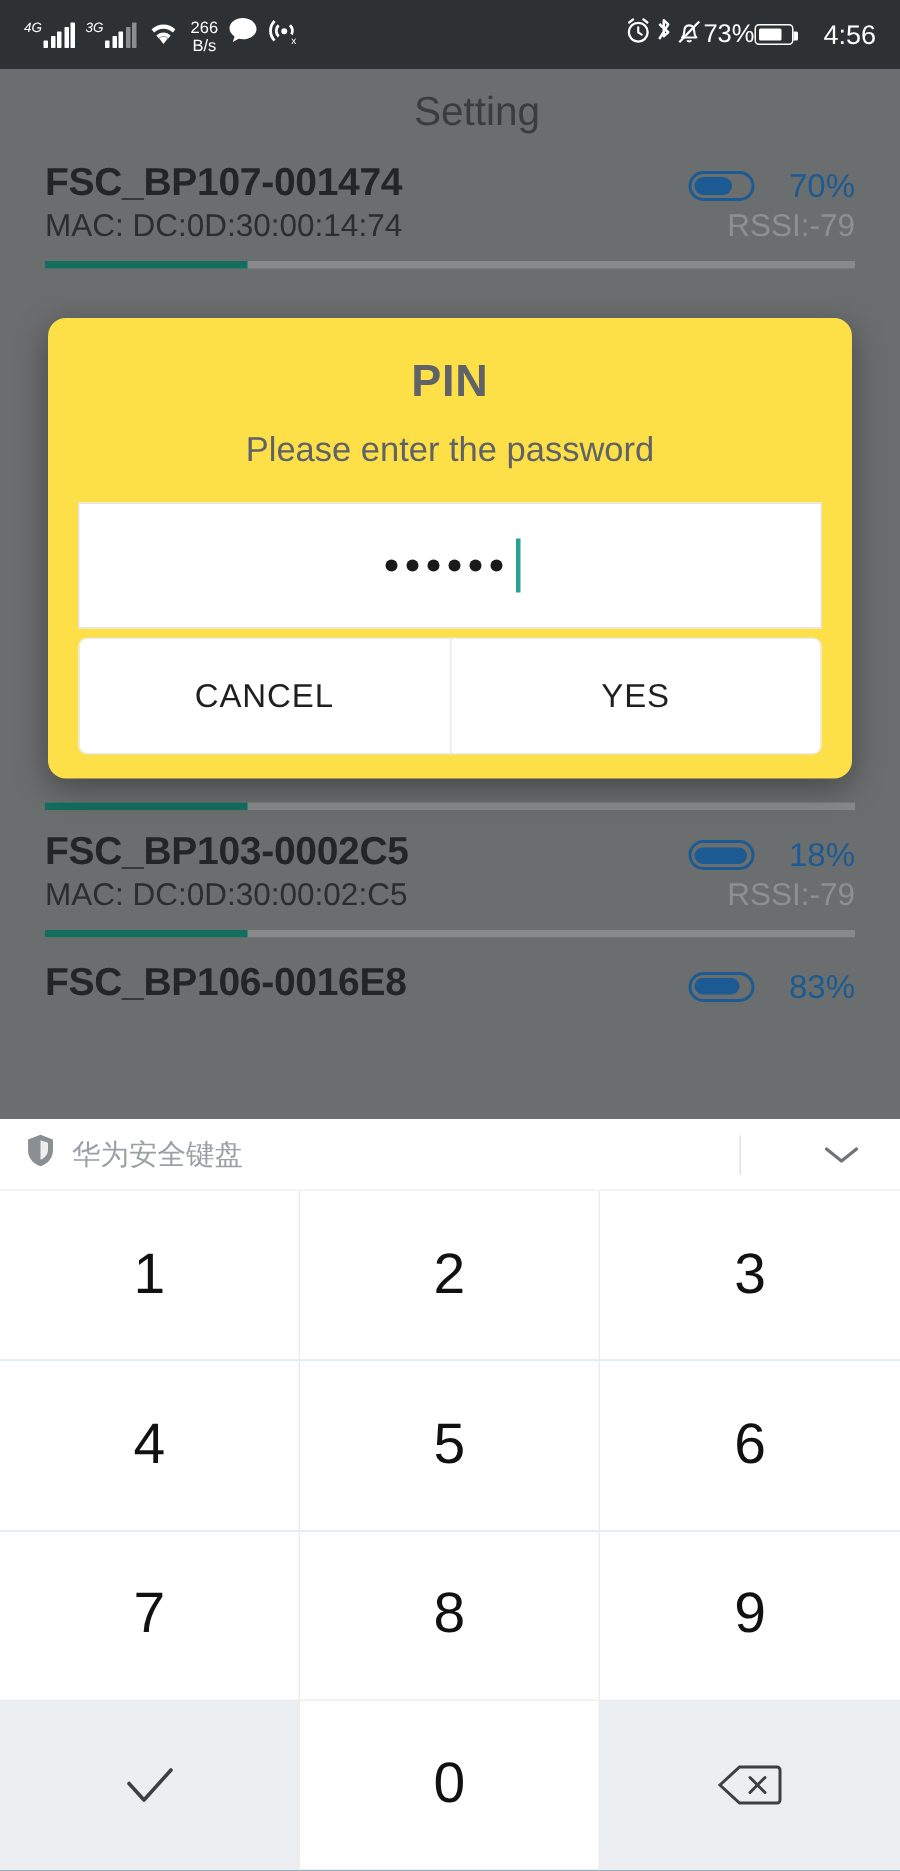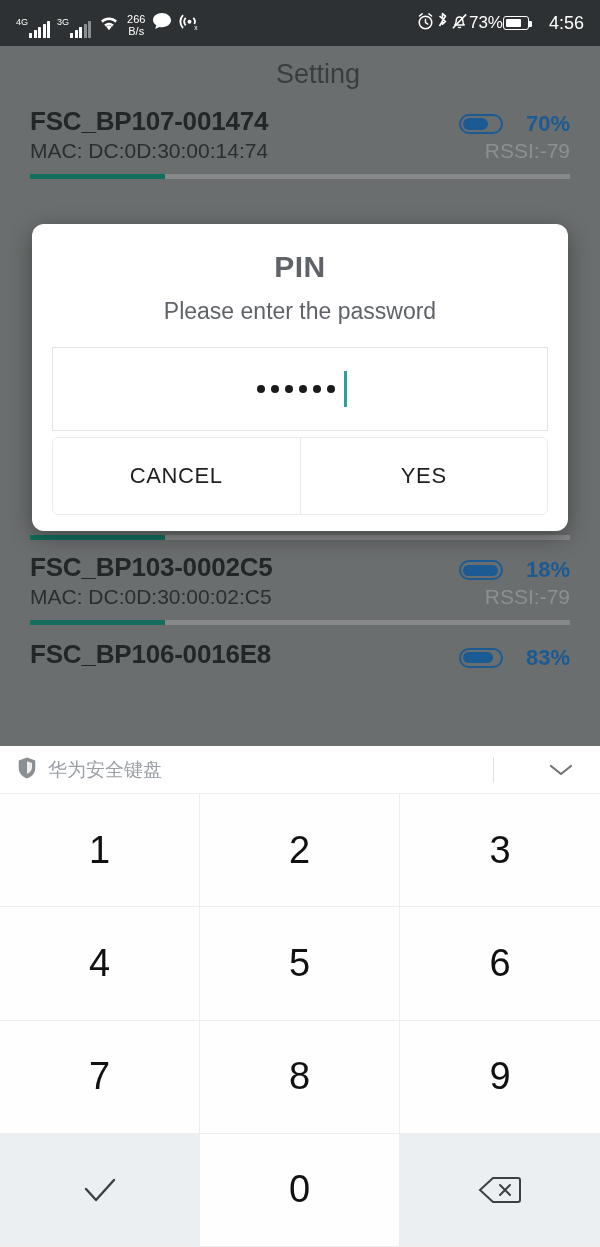--- a/index.html
+++ b/index.html
@@ -12,21 +12,21 @@
   #screen { position:relative; width:600px; height:1247px; overflow:hidden; }
 
   
   .statusbar{
     position:absolute; top:0; left:0; width:600px; height:46px;
     background:#2e3133; display:flex; align-items:center;
     padding:0 16px; color:#fff;
   }
   .sb-left{ display:flex; align-items:flex-end; gap:7px; flex:1; height:30px; }
   .sb-right{ display:flex; align-items:center; gap:0; }
-  .sig-wrap{ display:flex; align-items:flex-end; height:24px; }
+  .sig-wrap{ display:flex; align-items:flex-start; height:24px;font-style:italic; }
   .sig-label{ font-size:9px; line-height:9px; margin-bottom:11px; margin-right:1px; font-weight:500;}
   .bars{ display:flex; align-items:flex-end; gap:1.5px; height:18px; }
   .bars i{ display:block; width:3px; background:#fff; border-radius:.5px; }
   .bars i:nth-child(1){height:5px;} .bars i:nth-child(2){height:8px;}
   .bars i:nth-child(3){height:11px;} .bars i:nth-child(4){height:14px;}
   .bars i:nth-child(5){height:17px;}
   .bars.dim i:nth-child(4),.bars.dim i:nth-child(5){ background:#8b8e90; }
   .netspeed{ font-size:11px; line-height:11px; text-align:center; margin-bottom:1px; }
   .netspeed div:first-child{ margin-bottom:1px; }
   .pct{ font-size:17px; letter-spacing:0; }
@@ -50,31 +50,31 @@
   .devlist{ padding:0; }
   .device{ padding:4px 0 0 0; background:#6b6e6e; }
   .dev-row{ display:flex; align-items:baseline; padding:0 30px; }
   .dev-name{ font-size:26px; font-weight:bold; color:#232629; flex:1; letter-spacing:-.2px; }
   .dev-batt{ display:flex; align-items:center; gap:9px; }
   .battpill{
     width:44px; height:20px; border:2.4px solid #1c5a93; border-radius:10px;
     padding:2.2px; display:flex; align-items:center;
   }
   .battpill i{ display:block; height:100%; background:#1c5a93; border-radius:6px; }
-  .dev-pct{ font-size:22px; font-weight:bold; color:#1c5a93; min-width:58px; text-align:right; }
+  .dev-pct{ font-size:22px; font-weight:normal; color:#1c5a93; min-width:58px; text-align:right; }
   .dev-row2{ display:flex; align-items:baseline; padding:2px 30px 0 30px; }
   .dev-mac{ font-size:21px; color:#2b2e30; flex:1; }
   .dev-rssi{ font-size:21px; color:#8c9094; }
   .progress{
     margin:11px 30px 0 30px; height:5px; background:#88898a; border-radius:0;
   }
   .progress i{ display:block; height:100%; background:#136e5e; }
   .dialog{
-    position:absolute; left:32px; top:224px; width:536px;
-    background:#ffffff; border-radius:12px;
+    position:absolute; left:32px; top:212px; width:536px;
+    background:#fde047; border-radius:12px;
     box-shadow:0 6px 22px rgba(0,0,0,.35);
     padding:26px 20px 16px 20px;
   }
   .dlg-title{ text-align:center; font-size:30px; font-weight:bold; color:#5f6368; letter-spacing:.5px; }
   .dlg-sub{ text-align:center; font-size:23px; color:#5f6368; margin-top:14px; font-weight:400; }
   .dlg-input{
     margin-top:22px; height:84px; border:1px solid #e3e3e3;
     display:flex; align-items:center; justify-content:center; background:#fff;
   }
   .pin-dots{ display:flex; align-items:center; }

